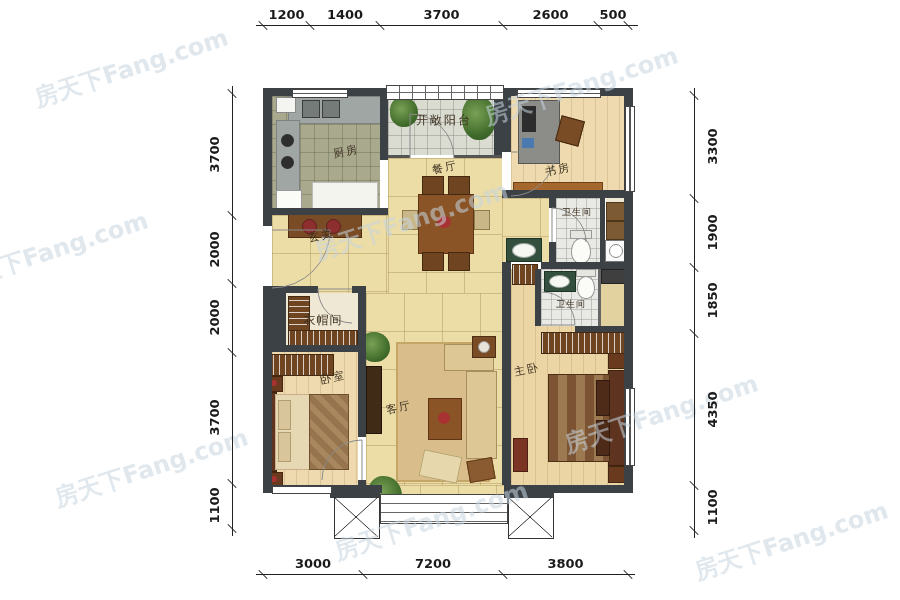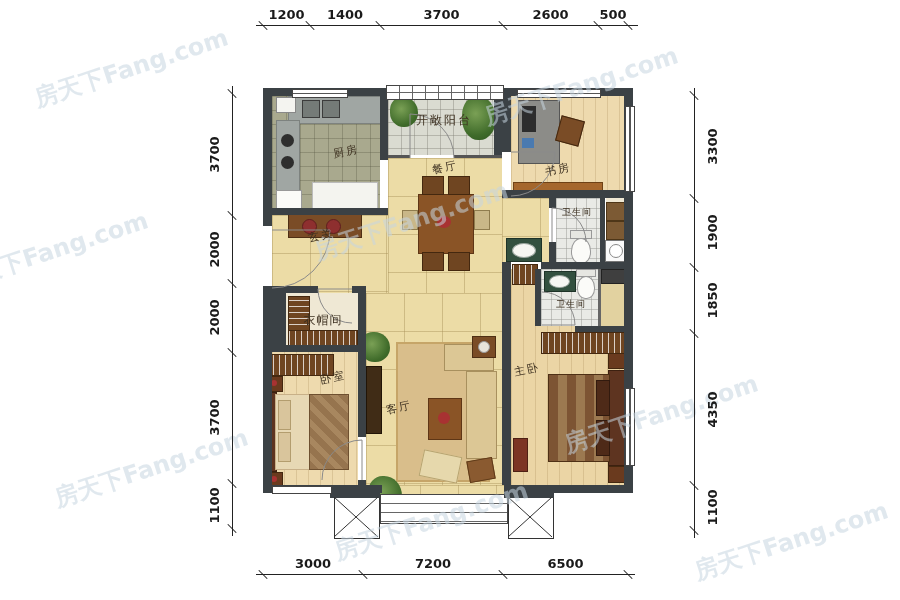--- a/index.html
+++ b/index.html
@@ -250,21 +250,21 @@
   <div class="dim" style="left:503px;top:7px;width:95px">2600</div>
   <div class="dim" style="left:598px;top:7px;width:30px">500</div>
 
   <div class="dimline" style="left:256px;top:574px;width:379px;height:1px"></div>
   <div class="tick" style="left:257px;top:574px"></div>
   <div class="tick" style="left:357px;top:574px"></div>
   <div class="tick" style="left:497px;top:574px"></div>
   <div class="tick" style="left:622px;top:574px"></div>
   <div class="dim" style="left:263px;top:556px;width:100px">3000</div>
   <div class="dim" style="left:363px;top:556px;width:140px">7200</div>
-  <div class="dim" style="left:503px;top:556px;width:125px">6500</div>
+  <div class="dim" style="left:503px;top:556px;width:125px">3800</div>
 
   <div class="dimline" style="left:232px;top:86px;width:1px;height:450px"></div>
   <div class="tick" style="left:226px;top:93px"></div>
   <div class="tick" style="left:226px;top:215px"></div>
   <div class="tick" style="left:226px;top:283px"></div>
   <div class="tick" style="left:226px;top:352px"></div>
   <div class="tick" style="left:226px;top:483px"></div>
   <div class="tick" style="left:226px;top:528px"></div>
   <div class="dim" style="left:186px;top:147px;width:56px;transform:rotate(-90deg)">3700</div>
   <div class="dim" style="left:186px;top:242px;width:56px;transform:rotate(-90deg)">2000</div>

